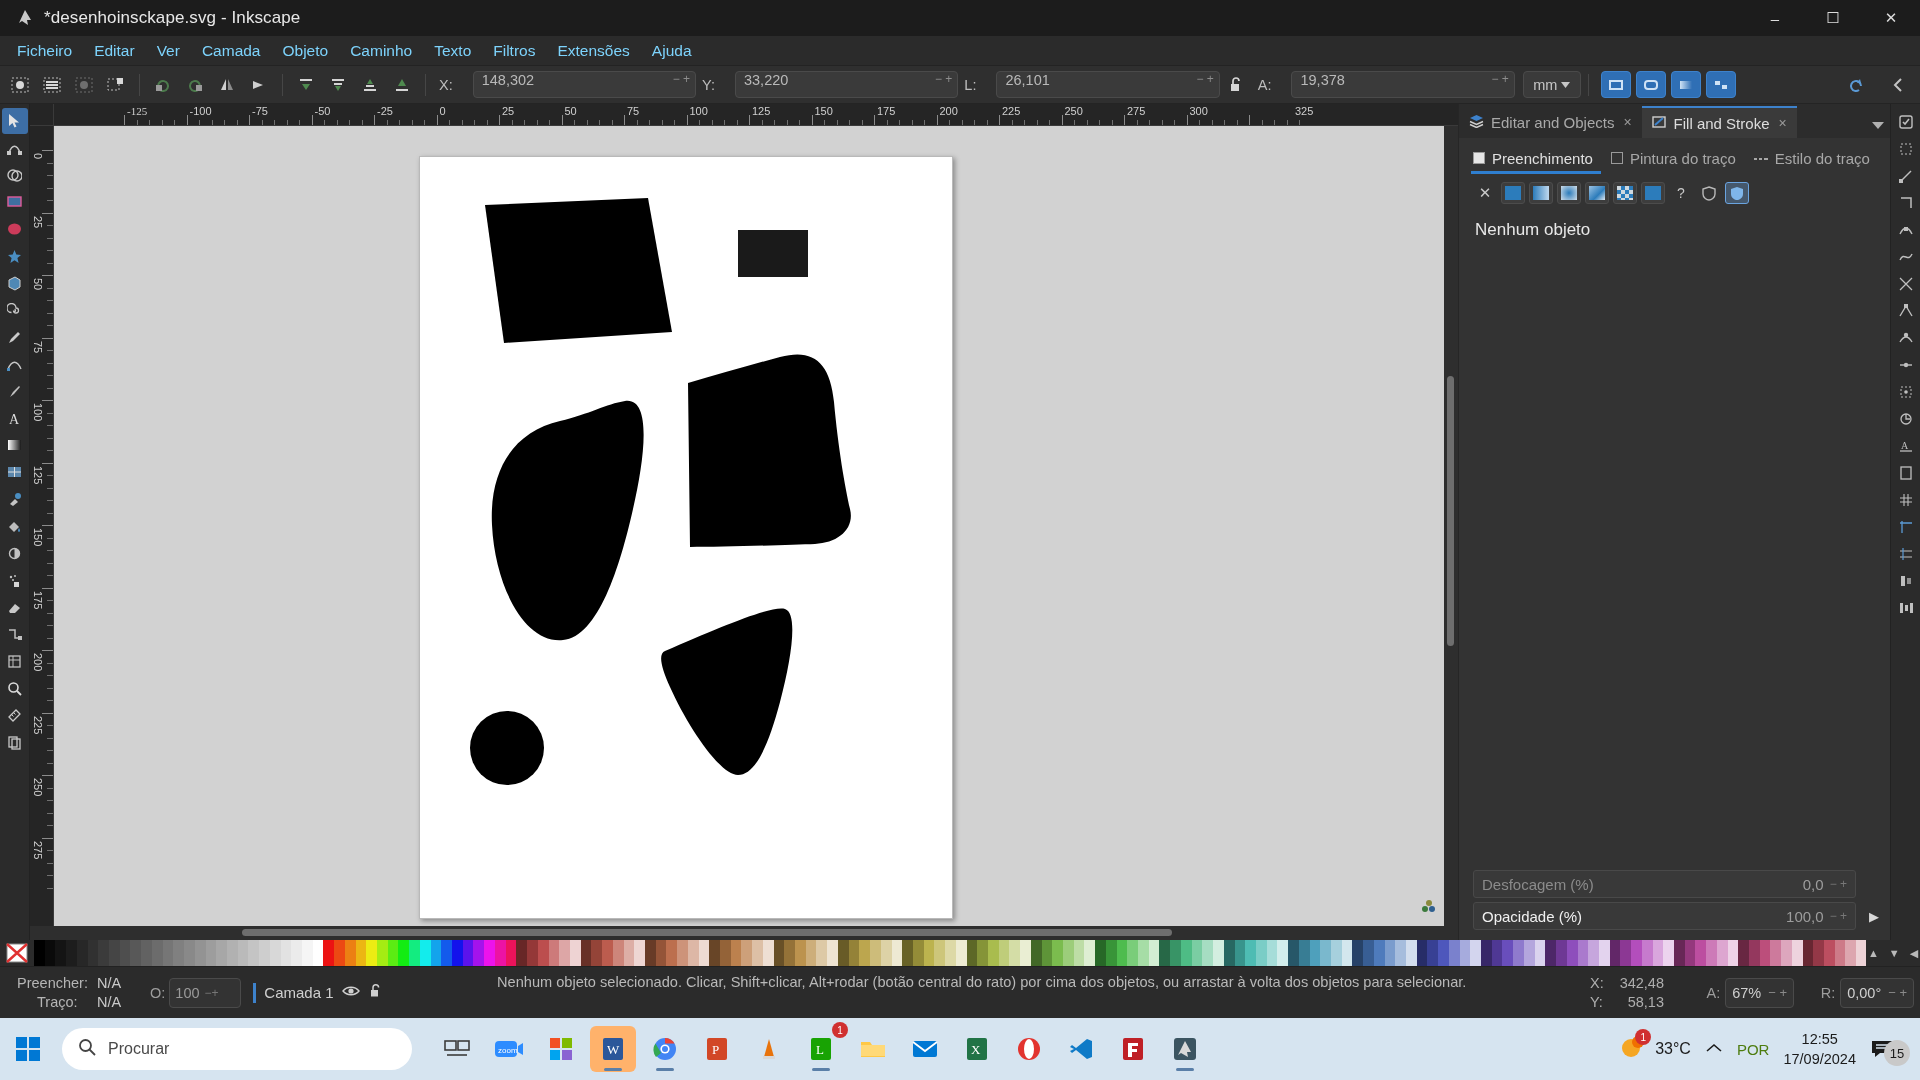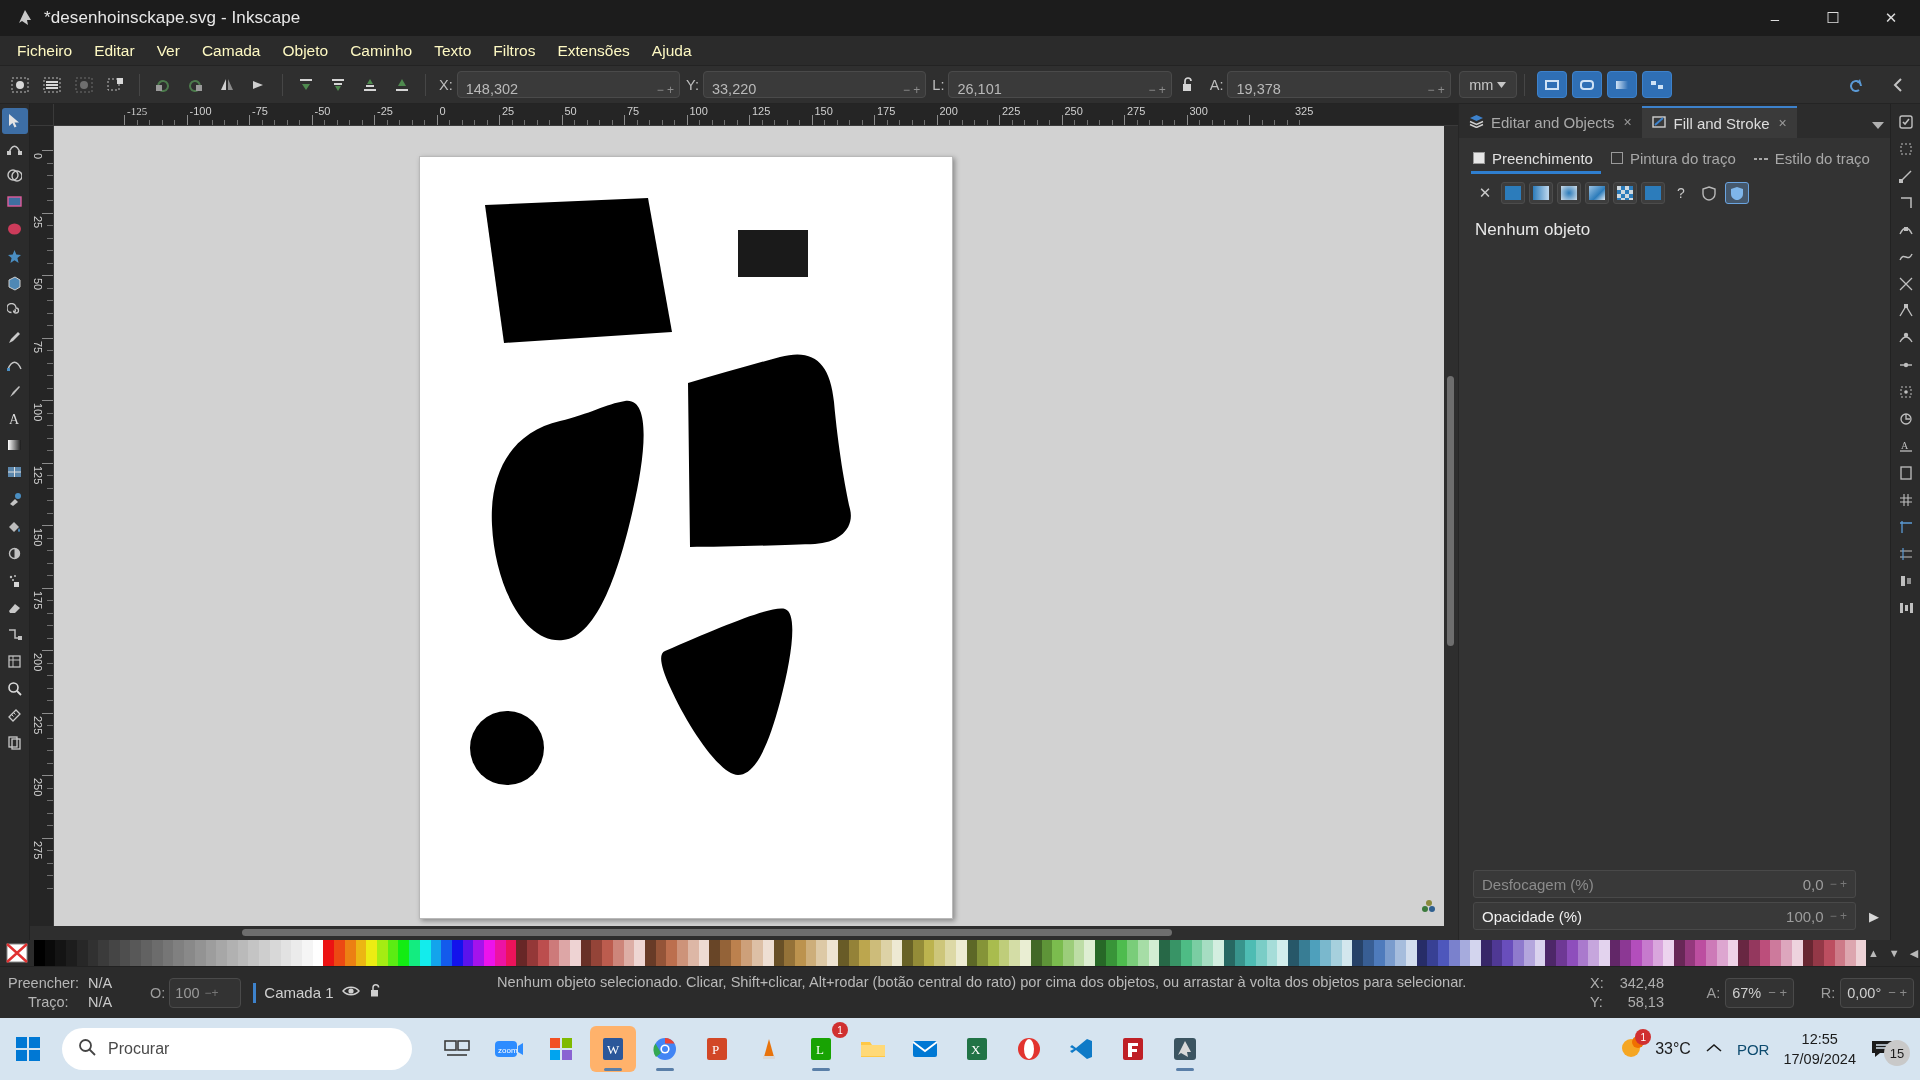--- a/index.html
+++ b/index.html
@@ -25,37 +25,37 @@
     width: 58px; height: 36px; display: flex; align-items: center; justify-content: center;
     color: #ddd; font-size: 15px;
   }
 
   
   .menubar {
     height: 30px; background: #2b2b2b; display: flex; align-items: center;
     flex: 0 0 30px; padding-left: 6px; border-bottom: 1px solid #232323;
   }
   .menubar .mi {
-    color: #fef9c3; font-size: 15.5px; padding: 3px 11px; white-space: nowrap;
+    color: #7dd3fc; font-size: 15.5px; padding: 3px 11px; white-space: nowrap;
   }
 
   
   .cmdbar {
     height: 38px; background: #2f2f2f; display: flex; align-items: center;
     flex: 0 0 38px; padding: 0 4px; border-bottom: 1px solid #242424; position: relative;
   }
   .tbtn {
     width: 30px; height: 28px; display: flex; align-items: center; justify-content: center;
     margin: 0 1px; border-radius: 3px;
   }
   .sep { width: 1px; height: 22px; background: #464646; margin: 0 7px; }
   .fieldlbl { color: #bdbdbd; font-size: 14.5px; margin: 0 4px 0 6px; }
   .spin {
     height: 27px; background: #3a3a3a; border: 1px solid #4a4a4a; border-radius: 4px;
-    display: flex; align-items: flex-end; min-width: 112px;
+    display: flex; align-items: flex-start; min-width: 112px; margin-left: 16px;
   }
   .spin input {
     background: transparent; border: 0; outline: 0; color: #b9b9b9; font-size: 14.5px;
     width: 100%; padding: 0 4px 0 8px; font-family: "Liberation Sans", sans-serif;
   }
   .spin .pm { display: flex; color: #8d8d8d; font-size: 12px; padding-right: 5px; gap: 3px; }
   .unitsel {
     height: 27px; min-width: 58px; background: #3a3a3a; border: 1px solid #4a4a4a; border-radius: 4px;
     color: #c6c6c6; font-size: 14.5px; display: flex; align-items: center; justify-content: center; gap: 4px;
     margin-left: 8px;
@@ -181,21 +181,21 @@
   .palette .strip { flex: 1 1 auto; display: flex; overflow: hidden; }
   .palette .strip i { display: block; height: 100%; flex: 1 1 auto; }
   .palette .parrows { width: 54px; flex: 0 0 54px; display: flex; align-items: center; justify-content: center;
     gap: 10px; color: #b9b9b9; font-size: 11px; }
 
   
   .statusbar {
     height: 52px; flex: 0 0 52px; background: #2b2b2b; display: flex; align-items: center;
     border-top: 1px solid #222; position: relative; color: #b5b5b5;
   }
-  .fillstroke { width: 150px; flex: 0 0 150px; padding-left: 8px; font-size: 14.5px; line-height: 19px; }
+  .fillstroke { width: 150px; flex: 0 0 150px; padding-left: 17px; font-size: 14.5px; line-height: 19px; }
   .fillstroke .r { display: flex; }
   .fillstroke .k { width: 80px; text-align: left; color: #b5b5b5; }
   .fillstroke .k.ind { padding-left: 20px; width: 80px; }
   .fillstroke .v { color: #c9c9c9; }
   .opgroup { display: flex; align-items: center; gap: 4px; }
   .opgroup .o { color: #9d9d9d; font-size: 14.5px; }
   .opbox {
     height: 30px; min-width: 72px; background: #333; border: 1px solid #4a4a4a; border-radius: 4px;
     display: flex; align-items: center; padding: 0 5px; color: #9a9a9a; font-size: 14.5px; gap: 5px;
   }
@@ -229,21 +229,21 @@
   }
   .tbicons { display: flex; align-items: center; gap: 6px; margin-left: 22px; }
   .tbicon { width: 46px; height: 46px; border-radius: 6px; display: flex; align-items: center; justify-content: center; position: relative; }
   .tbicon.active { background: #ffb26b; }
   .tbicon.run::after {
     content: ''; position: absolute; bottom: 1px; left: 50%; transform: translateX(-50%);
     width: 18px; height: 3px; background: #5a7fa8; border-radius: 2px;
   }
   .tray { position: absolute; right: 0; display: flex; align-items: center; gap: 14px; padding-right: 10px; height: 62px; }
   .tray .weather { display: flex; align-items: center; gap: 8px; color: #1b1b1b; font-size: 16px; }
-  .tray .lang { color: #0c4a6e; font-size: 15px; }
+  .tray .lang { color: #4d7c0f; font-size: 15px; }
   .tray .clock { color: #1b1b1b; font-size: 14.5px; line-height: 20px; text-align: center; }
   .badge {
     position: absolute; top: -4px; right: -4px; width: 16px; height: 16px; background: #d03030;
     border-radius: 50%; color: #fff; font-size: 10px; display: flex; align-items: center; justify-content: center;
   }
   .notifbadge {
     width: 26px; height: 26px; border-radius: 50%; background: #c9c9c9; color: #1b1b1b; font-size: 13px;
     display: flex; align-items: center; justify-content: center;
   }
 </style>

